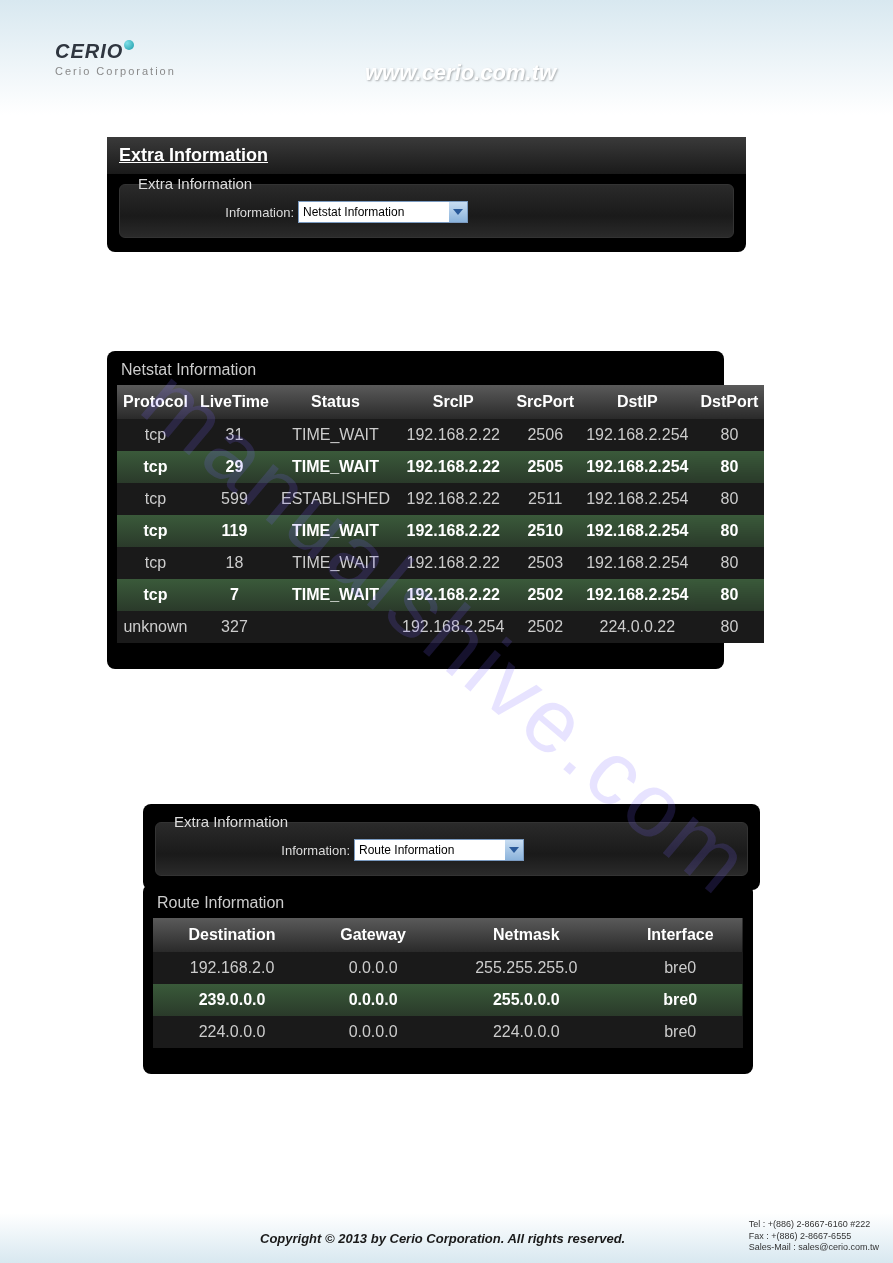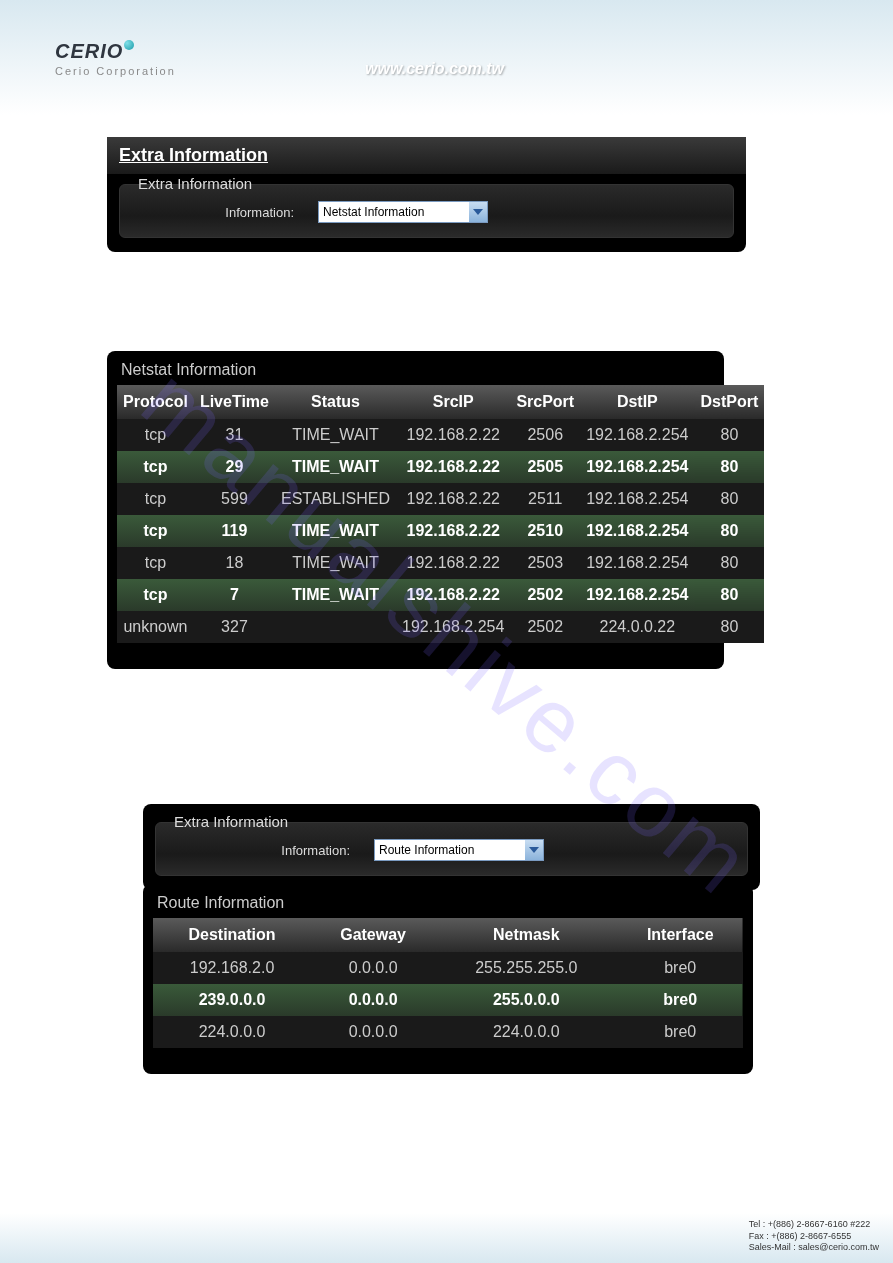--- a/index.html
+++ b/index.html
@@ -41,21 +41,21 @@
   letter-spacing: 2px;
   margin-top: 2px;
 }
 .url-text {
   position: absolute;
   left: 365px;
   top: 60px;
   color: #fff;
   font-style: italic;
   font-weight: bold;
-  font-size: 16px;
+  font-size: 22px;
   text-shadow: 1px 1px 2px rgba(0,0,0,0.3);
   text-align: center;
 }
 .panel {
   background: #000;
   border-radius: 8px;
   color: #ddd;
   position: relative;
 }
 .panel-title {
@@ -80,21 +80,21 @@
   left: 14px;
   color: #ddd;
   font-size: 15px;
   background: transparent;
   padding: 0 4px;
 }
 .field-row {
   display: flex;
   align-items: center;
   justify-content: flex-start;
-  gap: 24px;
+  gap: 4px;
 }
 .field-label {
   color: #ddd;
   font-size: 13px;
   min-width: 160px;
   text-align: right;
 }
 .select-box {
   width: 170px;
   height: 22px;
@@ -348,18 +348,19 @@
           <td>224.0.0.0</td>
           <td>bre0</td>
         </tr>
       </tbody>
   </table>
 </div>
 
 <div class="watermark">manualshive.com</div>
 
 <div class="footer-band">
+  <div class="copyright">Copyright © 2013 by Cerio Corporation. All rights reserved.</div>
   <div class="contact">
     <div>Tel : +(886) 2-8667-6160 #222</div>
     <div>Fax : +(886) 2-8667-6555</div>
     <div>Sales-Mail : sales@cerio.com.tw</div>
   </div>
 </div>
 
 </body></html>

